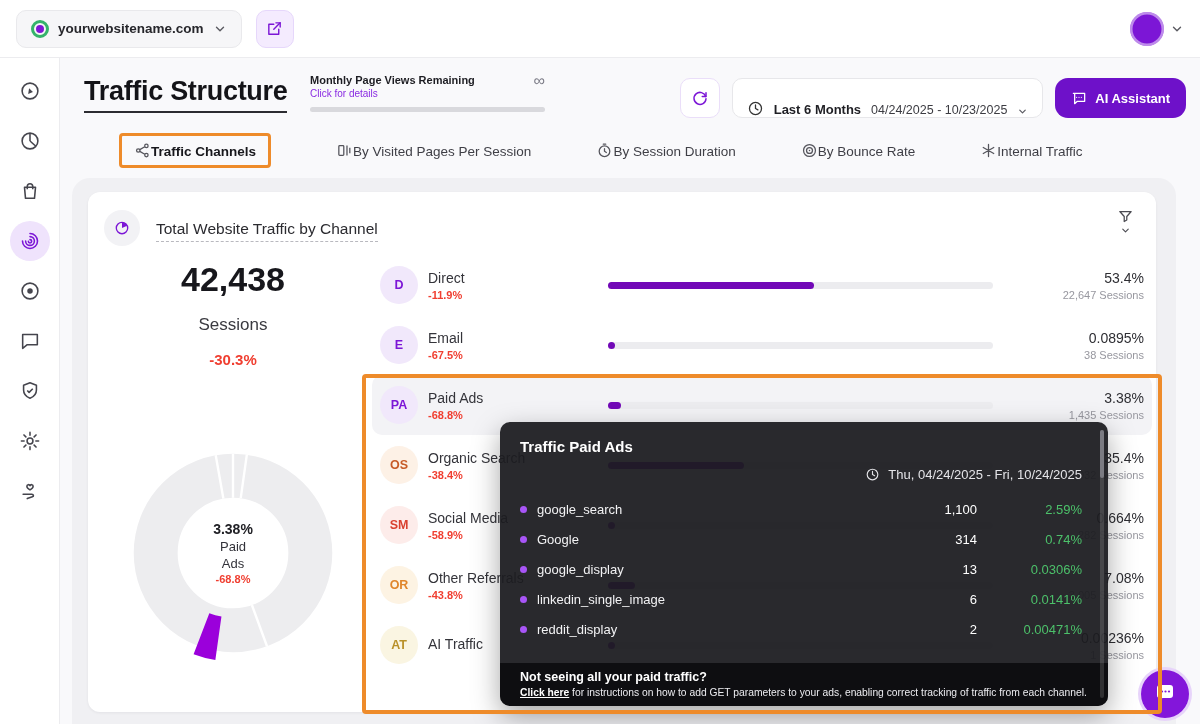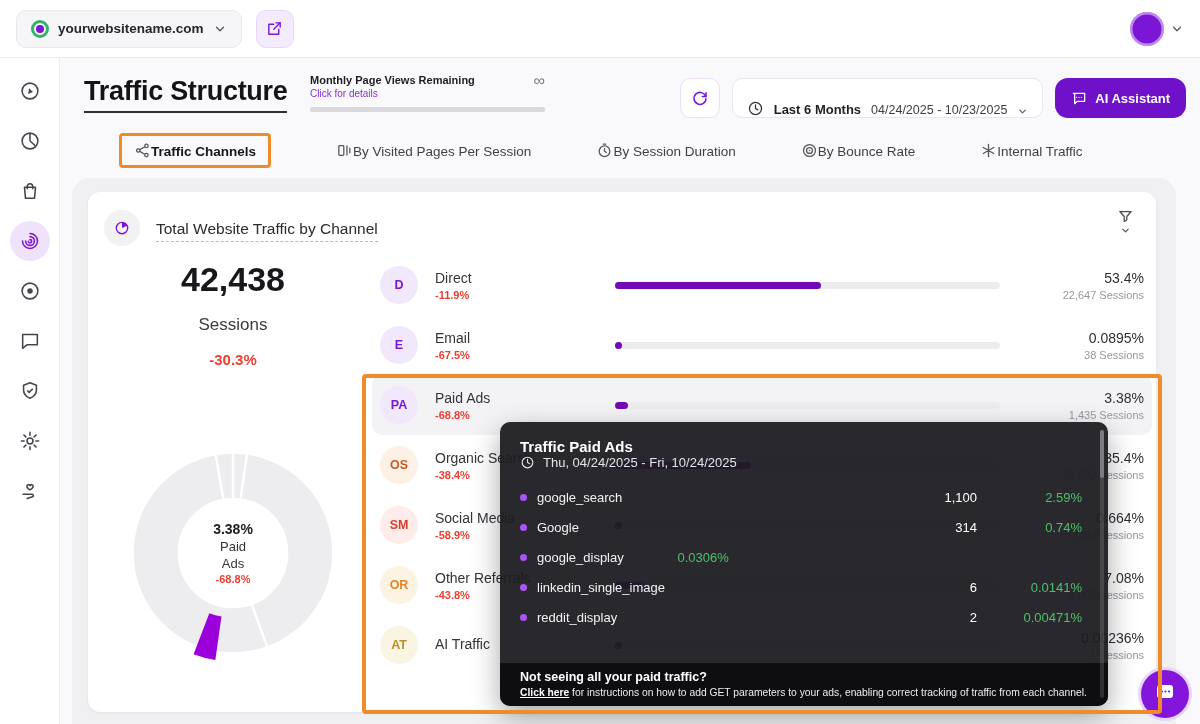--- a/index.html
+++ b/index.html
@@ -90,36 +90,36 @@
   .dc-pct { font-size:14px; font-weight:700; color:#202025; }
   .dc-line { font-size:13px; color:#33333a;text-align:center; }
   .dc-chg { font-size:11px; font-weight:600; color:var(--negative); }
 
   
   .channel-list { position:absolute; left:284px; top:63px; width:780px; }
   .channel-row { height:60px; display:flex; align-items:center; padding:0 8px; cursor:pointer; }
   .channel-row.highlight { background:#f3f3f6; border-radius:10px; }
   .ch-avatar { width:38px; height:38px; border-radius:50%; display:flex; align-items:center;
                justify-content:center; font-size:12.5px; font-weight:700; flex:none; }
-  .ch-names { width:160px; margin-left:17px; flex:none; }
+  .ch-names { width:160px; margin-left:10px; flex:none; }
   .ch-name { font-size:14px; color:#34343a; }
   .ch-change { font-size:11px; font-weight:600; color:var(--negative); margin-top:3px; }
   .ch-track { width:385px; height:7px; border-radius:4px; background:#ececef; margin-left:20px; flex:none; }
   .ch-fill { height:7px; border-radius:4px; background:var(--bar-fill); min-width:0; }
   .ch-right { flex:1; text-align:right; }
   .ch-pct { font-size:14px; font-weight:500; color:#2e2e33; }
   .ch-sess { font-size:11px; color:#97979f; margin-top:3px; }
 
   
   .tooltip { position:absolute; left:500px; top:422px; width:608px; height:284px;
              background:rgba(28,28,32,.94); border-radius:10px; color:#fff; z-index:20;
              box-shadow:0 10px 28px rgba(0,0,0,.35); }
   .tt-inner { padding:16px 26px 0 20px; }
   .tt-title { font-size:15px; font-weight:600; }
-  .tt-date { display:flex; align-items:center; gap:8px; font-size:13px; color:#e4e4e8; }
+  .tt-date { display:flex; align-items:center; gap:8px; margin-top:12px; font-size:13px; color:#e4e4e8;justify-content:flex-end; }
   .tt-rows { margin-top:12px; }
   .tt-row { height:30px; display:flex; align-items:center; }
   .tt-dot { width:7px; height:7px; border-radius:50%; background:var(--bullet); margin-right:10px; flex:none; }
   .tt-name { font-size:13px; color:#f2f2f4; }
   .tt-val { flex:1; text-align:right; font-size:13px; color:#fff; }
   .tt-pct { width:105px; text-align:right; font-size:13px; color:var(--positive); }
   .tt-footer { position:absolute; left:0; right:0; bottom:0; background:rgba(8,8,10,.8);
                border-radius:0 0 10px 10px; padding:7px 20px 8px; }
   .tt-f-title { font-size:12.5px; font-weight:700; }
   .tt-f-line { font-size:10.3px; margin-top:3px; color:#ececf0; white-space:nowrap; overflow:hidden; }
@@ -523,20 +523,21 @@
       </div>
       <div class="tt-row">
         <span class="tt-dot"></span>
         <span class="tt-name">Google</span>
         <span class="tt-val">314</span>
         <span class="tt-pct">0.74%</span>
       </div>
       <div class="tt-row">
         <span class="tt-dot"></span>
         <span class="tt-name">google_display</span>
+        <span class="tt-val">13</span>
         <span class="tt-pct">0.0306%</span>
       </div>
       <div class="tt-row">
         <span class="tt-dot"></span>
         <span class="tt-name">linkedin_single_image</span>
         <span class="tt-val">6</span>
         <span class="tt-pct">0.0141%</span>
       </div>
       <div class="tt-row">
         <span class="tt-dot"></span>

